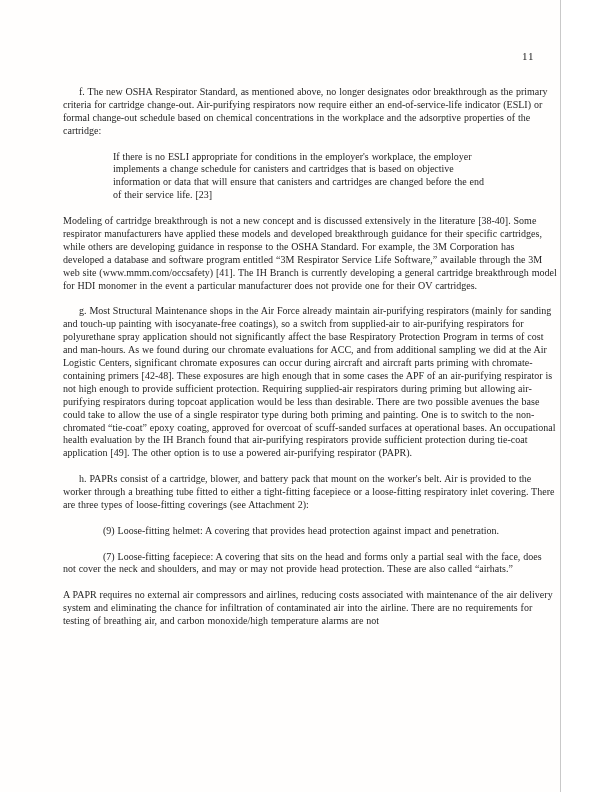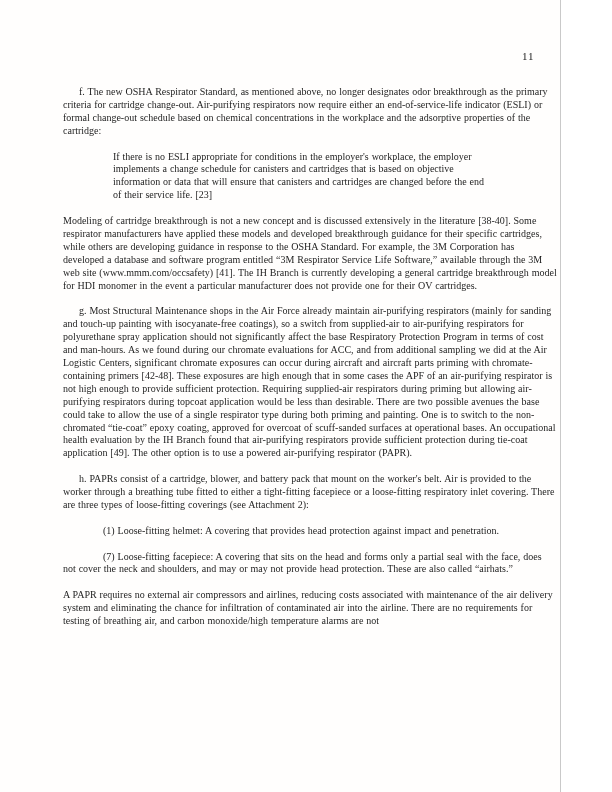--- a/index.html
+++ b/index.html
@@ -75,20 +75,20 @@
 
     <p class="block-quote">If there is no ESLI appropriate for conditions in the employer's workplace, the employer implements a change schedule for canisters and cartridges that is based on objective information or data that will ensure that canisters and cartridges are changed before the end of their service life. [23]</p>
 
     <p>Modeling of cartridge breakthrough is not a new concept and is discussed extensively in the literature [38-40].  Some respirator manufacturers have applied these models and developed breakthrough guidance for their specific cartridges, while others are developing guidance in response to the OSHA Standard.  For example, the 3M Corporation has developed a database and software program entitled “3M Respirator Service Life Software,” available through the 3M web site (www.mmm.com/occsafety) [41].  The IH Branch is currently developing a general cartridge breakthrough model for HDI monomer in the event a particular manufacturer does not provide one for their OV cartridges.</p>
 
     <p class="para-indent">g.  Most Structural Maintenance shops in the Air Force already maintain air-purifying respirators (mainly for sanding and touch-up painting with isocyanate-free coatings), so a switch from supplied-air to air-purifying respirators for polyurethane spray application should not significantly affect the base Respiratory Protection Program in terms of cost and man-hours.  As we found during our chromate evaluations for ACC, and from additional sampling we did at the Air Logistic Centers, significant chromate exposures can occur during aircraft and aircraft parts priming with chromate-containing primers [42-48].  These exposures are high enough that in some cases the APF of an air-purifying respirator is not high enough to provide sufficient protection.  Requiring supplied-air respirators during priming but allowing air-purifying respirators during topcoat application would be less than desirable.  There are two possible avenues the base could take to allow the use of a single respirator type during both priming and painting.  One is to switch to the non-chromated “tie-coat” epoxy coating, approved for overcoat of scuff-sanded surfaces at operational bases.  An occupational health evaluation by the IH Branch found that air-purifying respirators provide sufficient protection during tie-coat application [49].  The other option is to use a powered air-purifying respirator (PAPR).</p>
 
     <p class="para-indent">h.  PAPRs consist of a cartridge, blower, and battery pack that mount on the worker's belt.  Air is provided to the worker through a breathing tube fitted to either a tight-fitting facepiece or a loose-fitting respiratory inlet covering.  There are three types of loose-fitting coverings (see Attachment 2):</p>
 
 
-    <p class="list-indent">(1)  Loose-fitting helmet: A covering that provides head protection against impact and penetration.</p>
+    <p class="list-indent">(9)  Loose-fitting helmet: A covering that provides head protection against impact and penetration.</p>
 
     <p class="list-indent">(7)  Loose-fitting facepiece:  A covering that sits on the head and forms only a partial seal with the face, does not cover the neck and shoulders, and may or may not provide head protection.  These are also called “airhats.”</p>
 
     <p class="no-bottom">A PAPR requires no external air compressors and airlines, reducing costs associated with maintenance of the air delivery system and eliminating the chance for infiltration of contaminated air into the airline.  There are no requirements for testing of breathing air, and carbon monoxide/high temperature alarms are not</p>
 
   </div>
 </div>
 
 </body></html>

